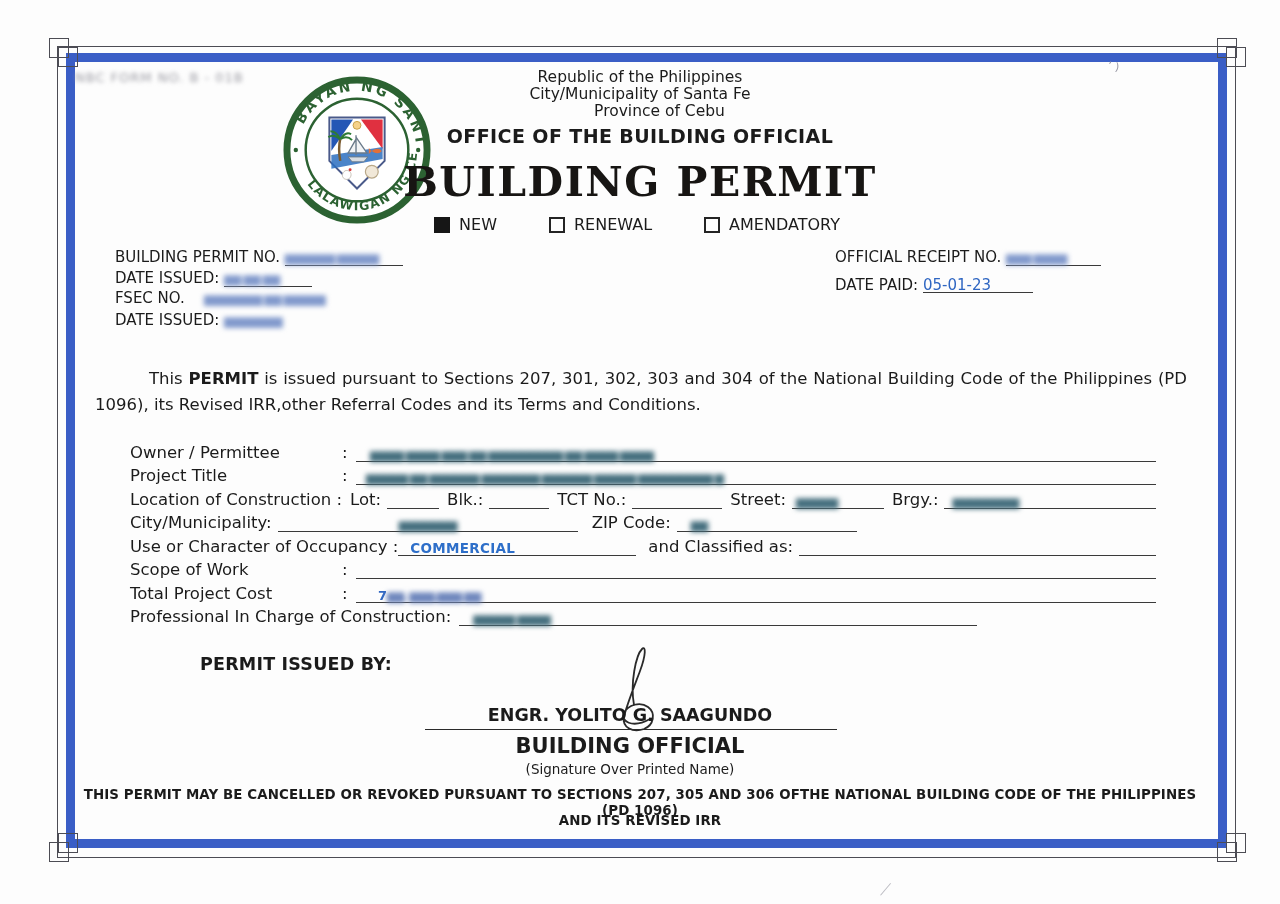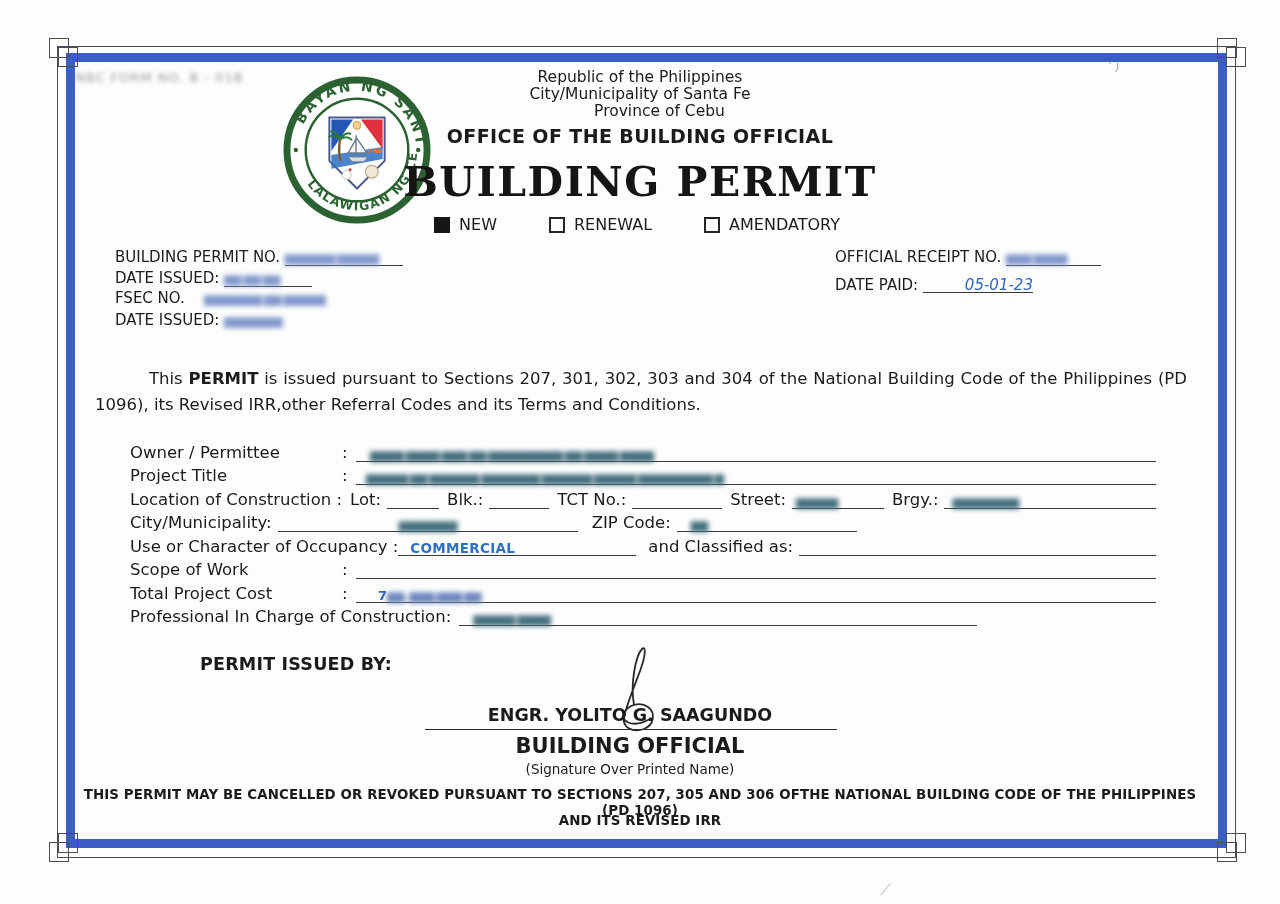--- a/index.html
+++ b/index.html
@@ -151,21 +151,21 @@
     <div><span>FSEC NO.</span>&nbsp;&nbsp;&nbsp;
       <span><span class="blur-num">▆▆▆▆▆▆▆  ▆▆ ▆▆▆▆▆</span></span></div>
     <div><span>DATE ISSUED:</span>
       <span><span class="blur-num">▆▆▆▆▆▆▆</span></span></div>
   </div>
 
   <div class="info-right">
     <div><span>OFFICIAL RECEIPT NO.</span>
       <span class="u" style="min-width:95px;"><span class="blur-num">▆▆▆ ▆▆▆▆</span></span></div>
     <div class="dp-row"><span>DATE PAID:</span>
-      <span class="u" style="min-width:110px; text-align:right;font-style:italic;"><span class="blue-ink" style="font-size:15px;">05-01-23</span></span></div>
+      <span class="u" style="min-width:110px; text-align:left;"><span class="blue-ink" style="font-size:15px;">05-01-23</span></span></div>
   </div>
 
   <div class="body-par">
     <span>This </span><b>PERMIT</b><span> is issued pursuant to Sections 207, 301, 302, 303 and 304 of the National Building Code of the Philippines (PD 1096), its Revised IRR,other Referral Codes and its Terms and Conditions.</span>
   </div>
 
   <div class="fields">
 
     <div class="frow">
       <span class="lab215">Owner / Permittee</span>

